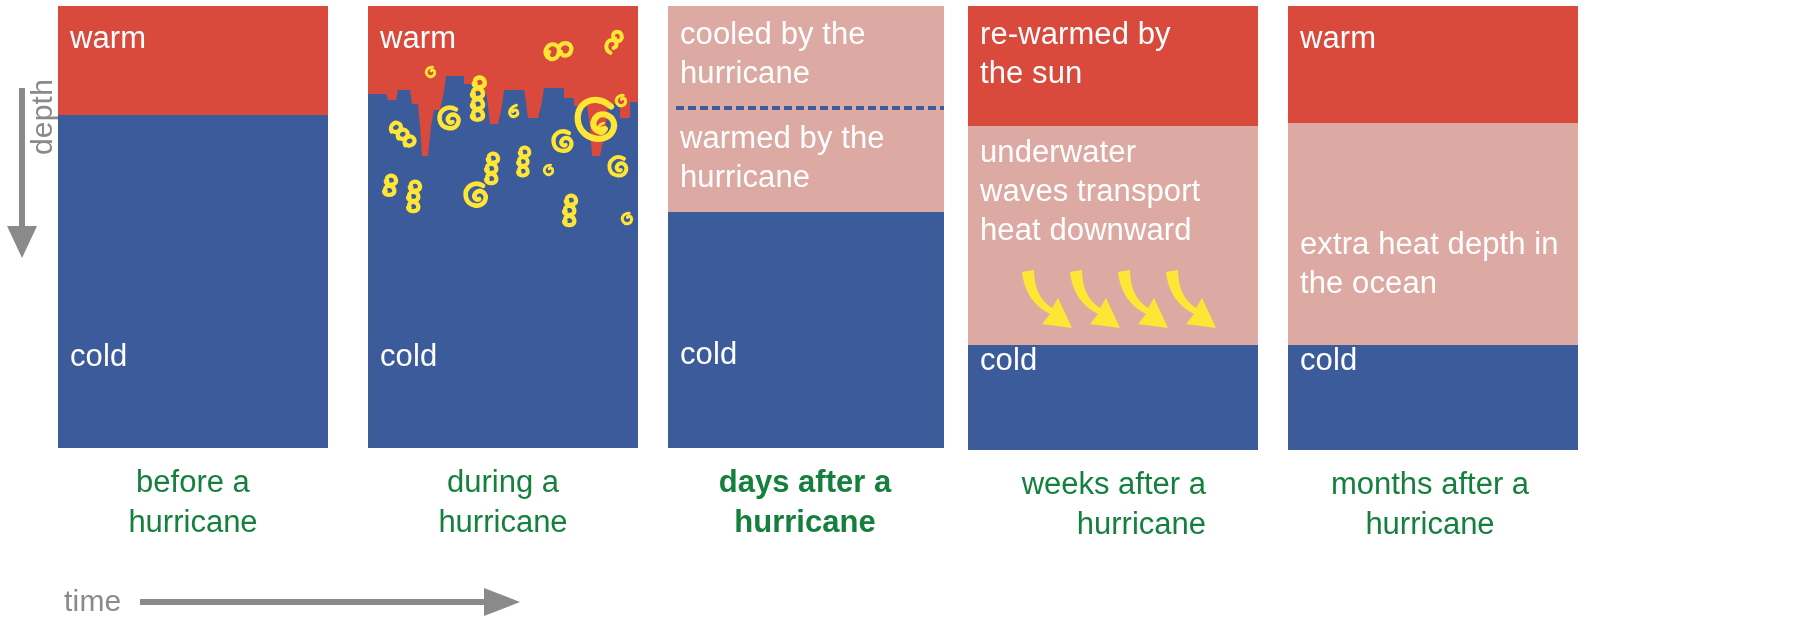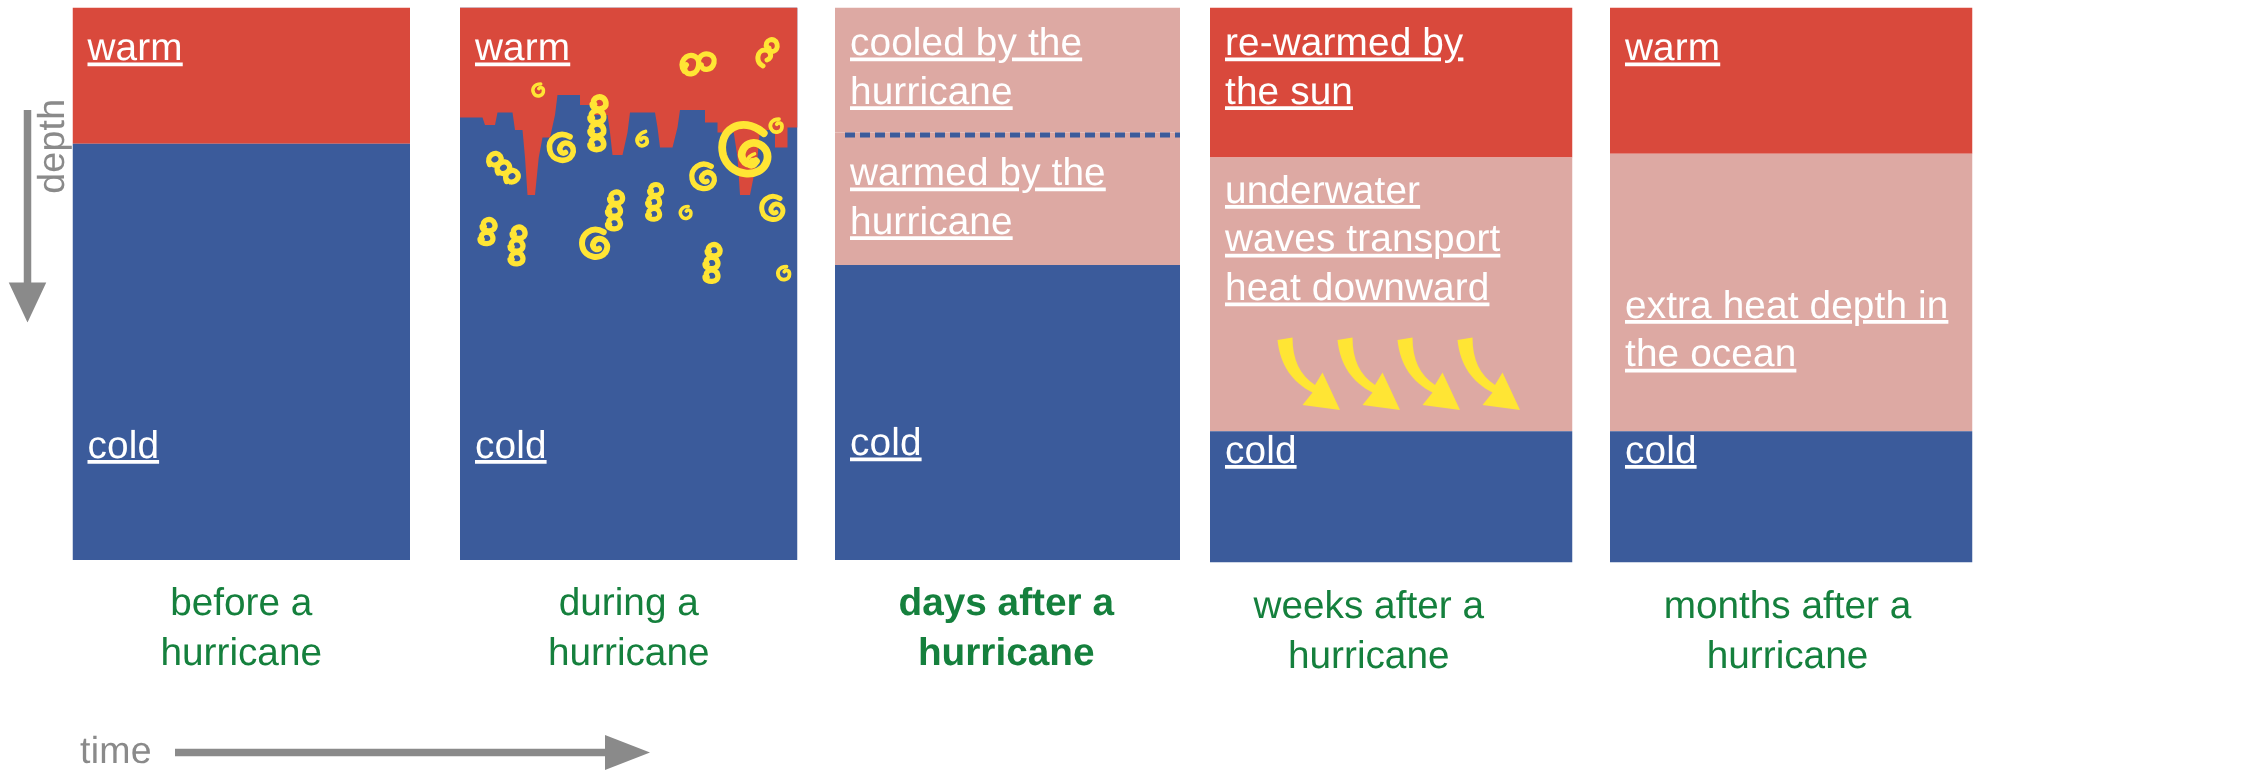--- a/index.html
+++ b/index.html
@@ -26,21 +26,21 @@
 
   
   .panel{position:absolute;overflow:hidden;}
   .layer{position:absolute;left:0;width:100%;}
   .lyr-warm{background:#d9493c;}
   .lyr-cold{background:#3b5b9b;}
   .lyr-pink{background:#dda9a3;}
 
   .in-label{
     position:absolute;color:#ffffff;font-size:31px;line-height:1.26;
-    font-weight:400;white-space:pre-line;letter-spacing:.1px;text-decoration:underline;
+    font-weight:400;white-space:pre-line;letter-spacing:.1px;
   }
   .caption{
     position:absolute;color:#15803d;font-size:31px;line-height:1.30;
     text-align:center;white-space:pre-line;font-weight:400;
   }
   .dashline{
     position:absolute;height:0;border-top:4px dashed #3b5b9b;
   }
   .svg-abs{position:absolute;left:0;top:0;overflow:visible;}
 </style>
@@ -219,21 +219,21 @@
       </g>
     </svg>
 
     <div class="in-label" style="left:12px;top:126px;">underwater
 waves transport
 heat downward</div>
     <div class="in-label" style="left:12px;top:8px;">re-warmed by
 the sun</div>
     <div class="in-label" style="left:12px;top:334px;">cold</div>
   </div>
-  <div class="caption" style="left:948px;top:464px;width:294px;">weeks after a
+  <div class="caption" style="left:912px;top:464px;width:294px;text-align:right;">weeks after a
 hurricane</div>
 
   <div class="panel" style="left:1288px;top:6px;width:290px;height:444px;">
     <div class="layer lyr-warm" style="top:0;height:117px;"></div>
     <div class="layer lyr-pink" style="top:117px;height:222px;"></div>
     <div class="layer lyr-cold" style="top:339px;height:105px;"></div>
     <div class="in-label" style="left:12px;top:12px;">warm</div>
     <div class="in-label" style="left:12px;top:218px;">extra heat depth in
 the ocean</div>
     <div class="in-label" style="left:12px;top:334px;">cold</div>

